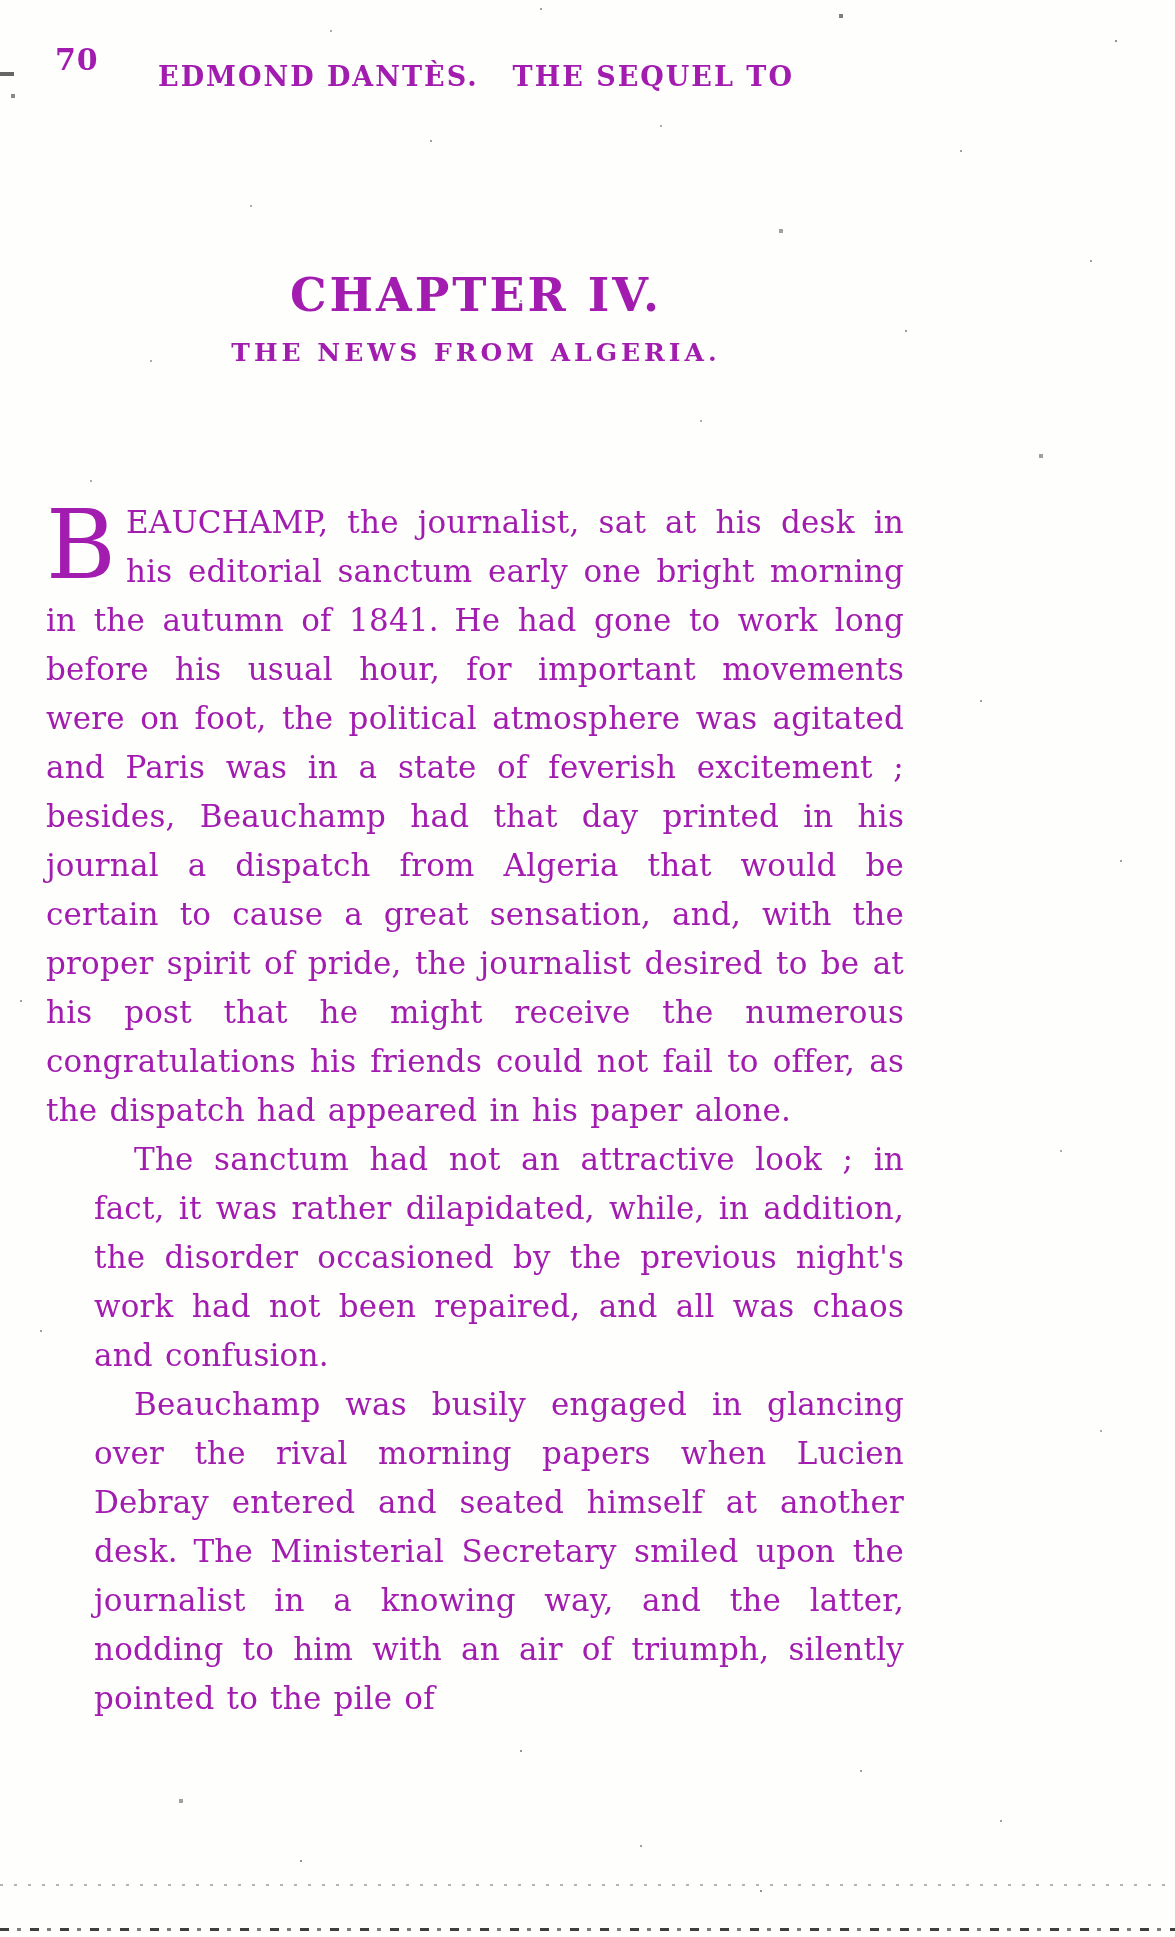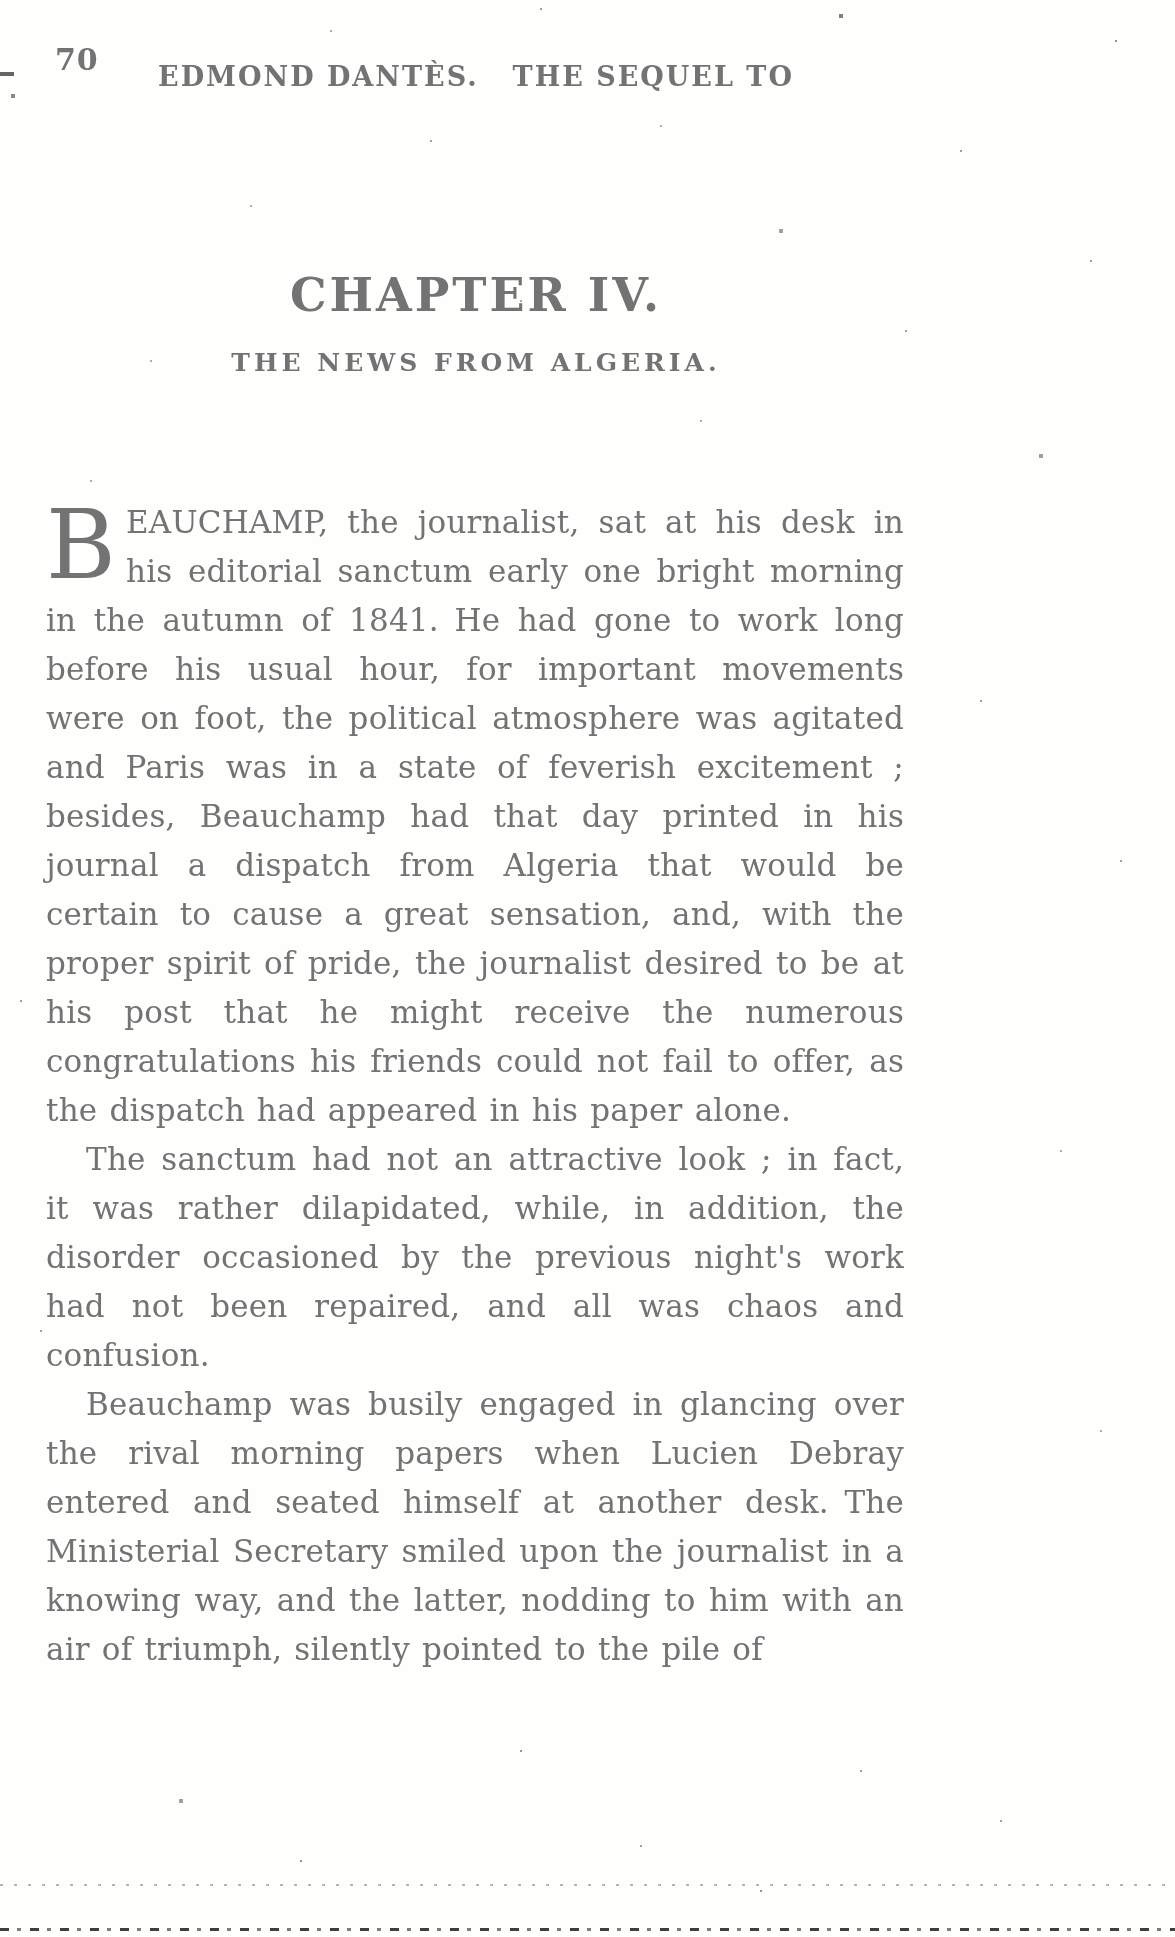--- a/index.html
+++ b/index.html
@@ -8,21 +8,21 @@
     width: 1175px;
     height: 1937px;
     overflow: hidden;
     background: #fefefd;
   }
   .page {
     position: relative;
     width: 1175px;
     height: 1937px;
     background: #fefefd;
-    color: #737373;
+    color: #a21caf;
     font-family: "DejaVu Serif", "Liberation Serif", serif;
   }
   
   .folio {
     position: absolute;
     left: 55px;
     top: 42px;
     font-size: 30px;
     font-weight: 700;
     letter-spacing: 1px;
@@ -47,41 +47,41 @@
     top: 268px;
     width: 860px;
     text-align: center;
     font-size: 46px;
     font-weight: 700;
     letter-spacing: 3px;
   }
   .chapter-subtitle {
     position: absolute;
     left: 46px;
-    top: 348px;
+    top: 338px;
     width: 860px;
     text-align: center;
     font-size: 25px;
     font-weight: 700;
     letter-spacing: 4px;
   }
   
   .body-text {
     position: absolute;
     left: 46px;
     top: 498px;
     width: 858px;
     font-size: 31px;
     line-height: 49px;
     text-align: justify;
     letter-spacing: 0.2px;
     word-spacing: 2px;
   }
   .body-text p { margin: 0; }
-  .body-text p.indented { text-indent: 40px; }
+  .body-text p.indented { text-indent: 40px; margin-left: 48px; }
   .dropcap {
     float: left;
     font-size: 95px;
     line-height: 82px;
     font-weight: 400;
     padding: 6px 10px 0 0;
   }
   
   .scan-dots {
     position: absolute;

